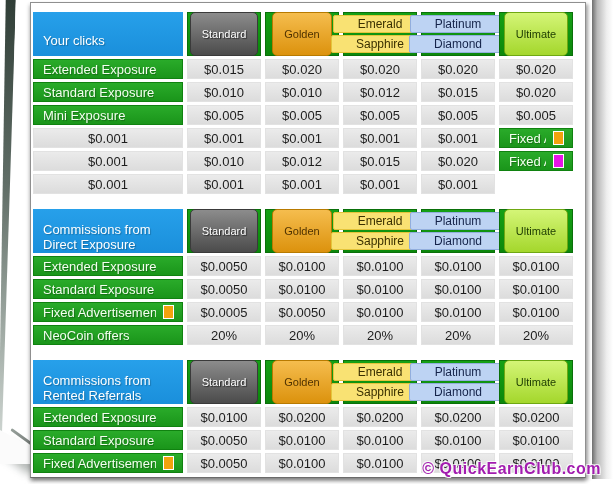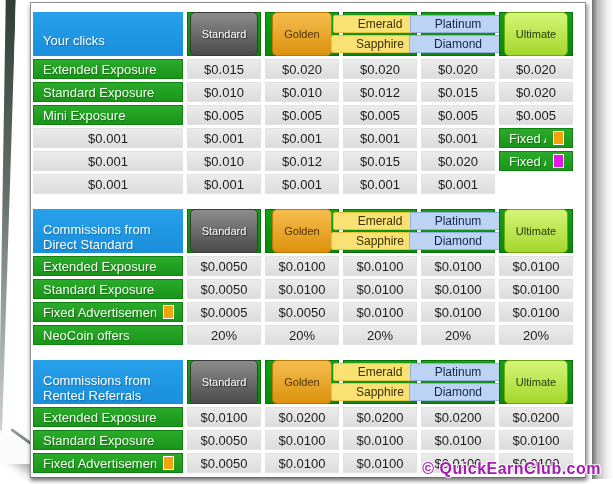--- a/index.html
+++ b/index.html
@@ -256,21 +256,21 @@
             <div class="lbl-text">Fixed Advertisements</div>
             <div class="marker" style="background: rgb(231, 22, 231);"></div>
           </div>
           <div class="cell c-val">$0.001</div>
           <div class="cell c-val">$0.001</div>
           <div class="cell c-val">$0.001</div>
           <div class="cell c-val">$0.001</div>
           <div class="cell c-val">$0.001</div>
         </div>
         <div class="t-grid">
-          <div class="cell c-title">Commissions from Direct Standard</div>
+          <div class="cell c-title">Commissions from Direct Exposure</div>
           <div class="cell c-plan">
             <div class="badge b-gray">Standard</div>
           </div>
           <div class="cell c-plan">
             <div class="badge b-gold">Golden</div>
           </div>
           <div class="cell c-plan">
             <div class="badge-sm b-yellow">Emerald</div>
             <div class="badge-sm b-yellow">Sapphire</div>
           </div>

